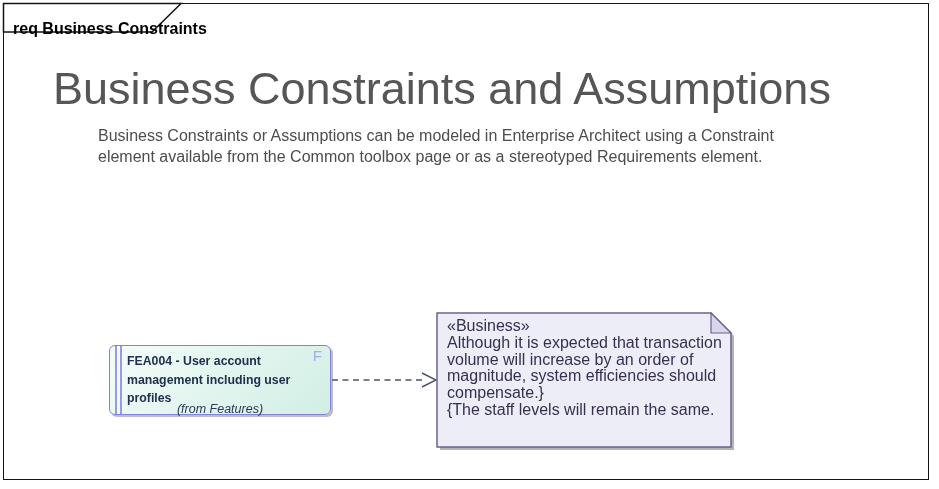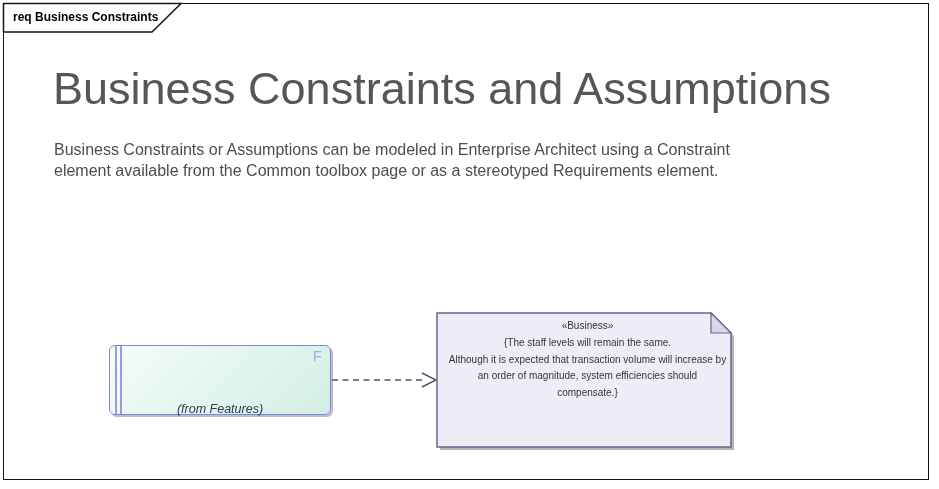--- a/index.html
+++ b/index.html
@@ -22,22 +22,22 @@
     position: absolute;
     left: 3px; top: 3px;
     width: 926px; height: 477px;
     border: 1.5px solid #141414;
     box-sizing: border-box;
     background: #ffffff;
   }
   .tab-svg { position: absolute; left: 2px; top: 2px; }
   .tab-label {
     position: absolute;
-    left: 13px; top: 10px;
-    font-size: 12px;
+    left: 13px; top: 20px;
+    font-size: 16px;
     font-weight: bold;
     color: #000000;
     white-space: nowrap;
   }
   
   .page-title {
     position: absolute;
     left: 53px; top: 63px;
     font-size: 45px;
     font-weight: 400;
@@ -47,21 +47,21 @@
     text-align: center;
   }
   .para {
     position: absolute;
     left: 54px;
     width: 726px;
     font-size: 16px;
     line-height: 20.5px;
     color: #4d4d4d;
   }
-  .para1 { top: 140px; }
+  .para1 { top: 126px; margin-left: 44px; }
   .para2 { top: 201px; }
   
   .feature-box {
     position: absolute;
     left: 109px; top: 345px;
     width: 222px; height: 70px;
     box-sizing: border-box;
     border: 1.75px solid #8282de;
     border-radius: 6px;
     background: linear-gradient(135deg, #f6fcf9 0%, #e3f6ef 45%, #d2eee5 100%);
@@ -101,24 +101,23 @@
     color: #2c3a57;
   }
   
   .connector-svg { position: absolute; left: 330px; top: 366px; }
   
   .note-svg { position: absolute; left: 436px; top: 312px; }
   .note-text {
     position: absolute;
     left: 447px; top: 318px;
     width: 281px;
-    font-size: 10px;
+    font-size: 16px;
     line-height: 16.8px;
     color: #36304e;
-    text-align: center;
   }
   .note-text .block { display: block; }
 </style>
 </head>
 <body>
 
 <div class="stage">
 
   <div class="frame"></div>
 
@@ -126,36 +125,37 @@
     <polygon points="1.5,1.5 179,1.5 150,30 1.5,30" fill="#ffffff" stroke="#141414" stroke-width="1.5"></polygon>
   </svg>
   <div class="tab-label">req Business Constraints</div>
 
   <div class="page-title">Business Constraints and Assumptions</div>
   <div class="para para1">Business Constraints or Assumptions can be modeled in Enterprise Architect using a Constraint element available from the Common toolbox page or as a stereotyped Requirements element.</div>
 
   <div class="feature-box">
     <div class="feature-vline v1"></div>
     <div class="feature-vline v2"></div>
+    <div class="feature-name">FEA004 - User account management including user profiles</div>
     <div class="feature-type-letter">F</div>
   </div>
   <div class="from-label">(from Features)</div>
 
   <svg class="connector-svg" width="112" height="28">
     <line x1="2" y1="14" x2="93" y2="14" stroke="#4a5468" stroke-width="1.4" stroke-dasharray="6 4.5"></line>
     <path d="M92,7 L106,14 L92,21" fill="none" stroke="#4a5468" stroke-width="1.4"></path>
   </svg>
 
   <svg class="note-svg" width="302" height="142">
 
     <polygon points="4,4 278,4 298,24 298,138 4,138" fill="#b3b3b8"></polygon>
 
     <polygon points="1,1 275,1 295,21 295,135 1,135" fill="#ededf8" stroke="#6e6190" stroke-width="1.5"></polygon>
 
     <polygon points="275,1 275,21 295,21" fill="#d9d5ea" stroke="#6e6190" stroke-width="1.2"></polygon>
   </svg>
   <div class="note-text">
     <span class="block">«Business»</span>
+    <span class="block">Although it is expected that transaction volume will increase by an order of magnitude, system efficiencies should compensate.}</span>
     <span class="block">{The staff levels will remain the same.</span>
-    <span class="block">Although it is expected that transaction volume will increase by an order of magnitude, system efficiencies should compensate.}</span>
   </div>
 
 </div>
 
 </body></html>

